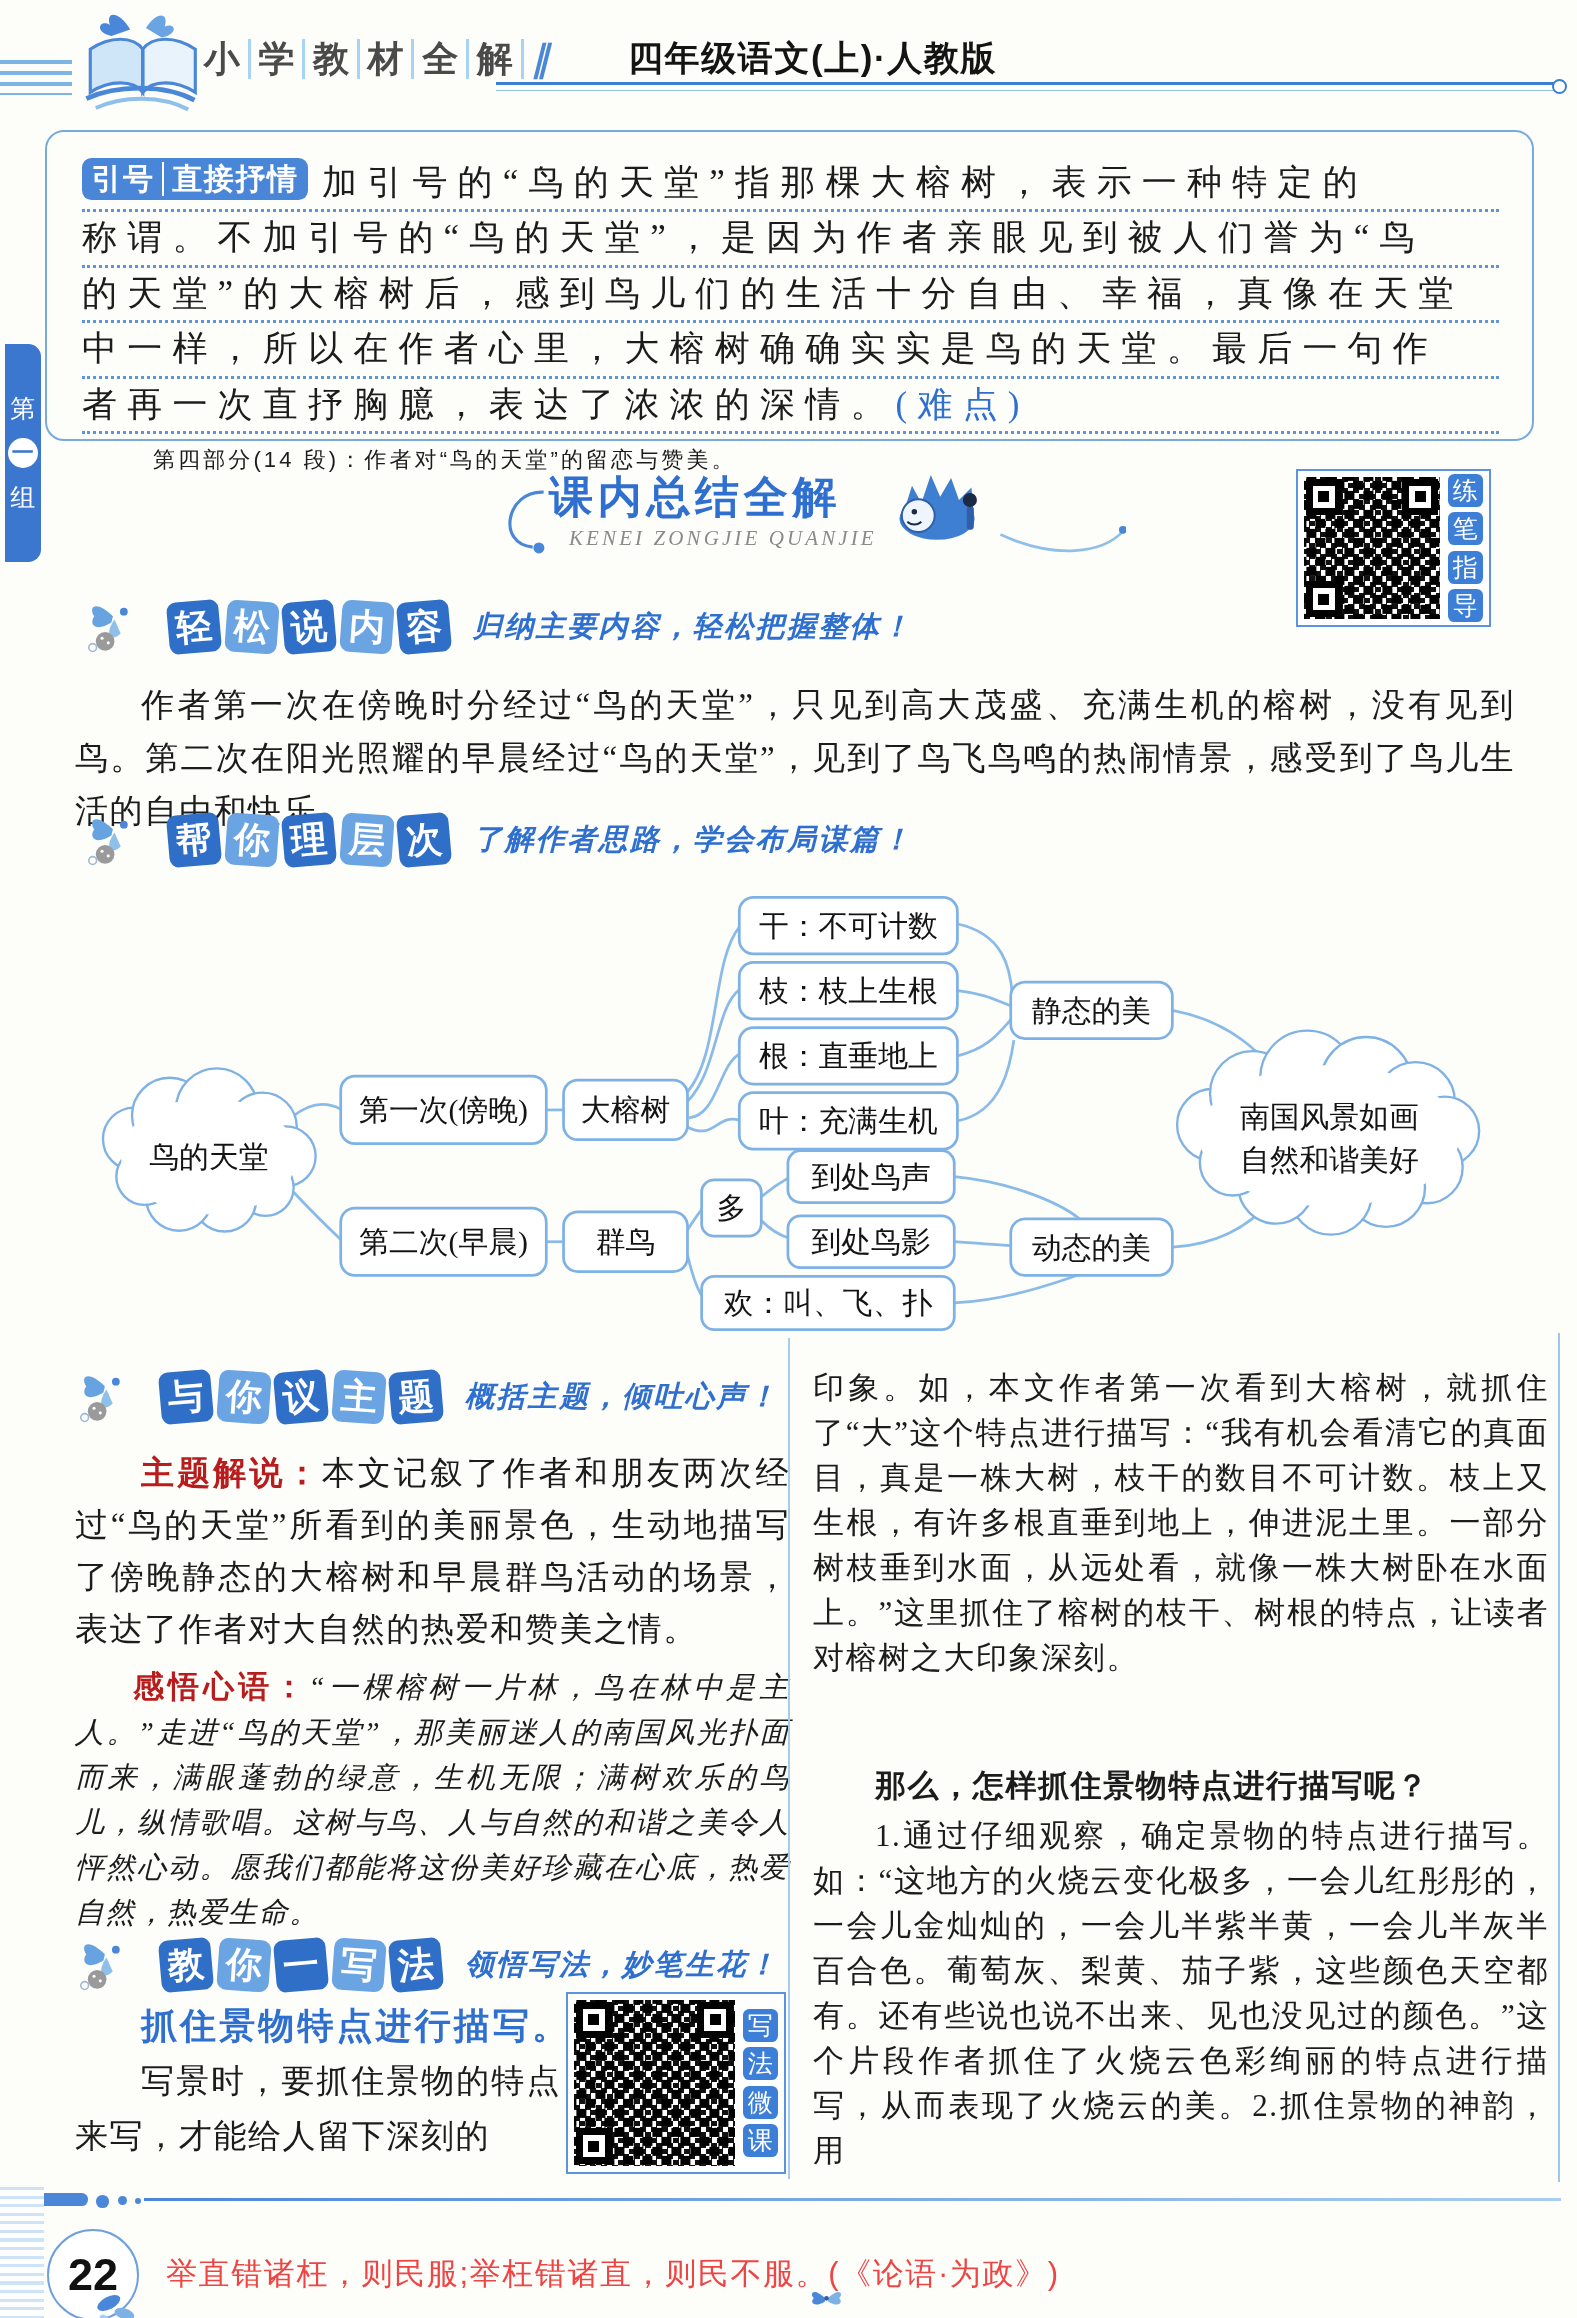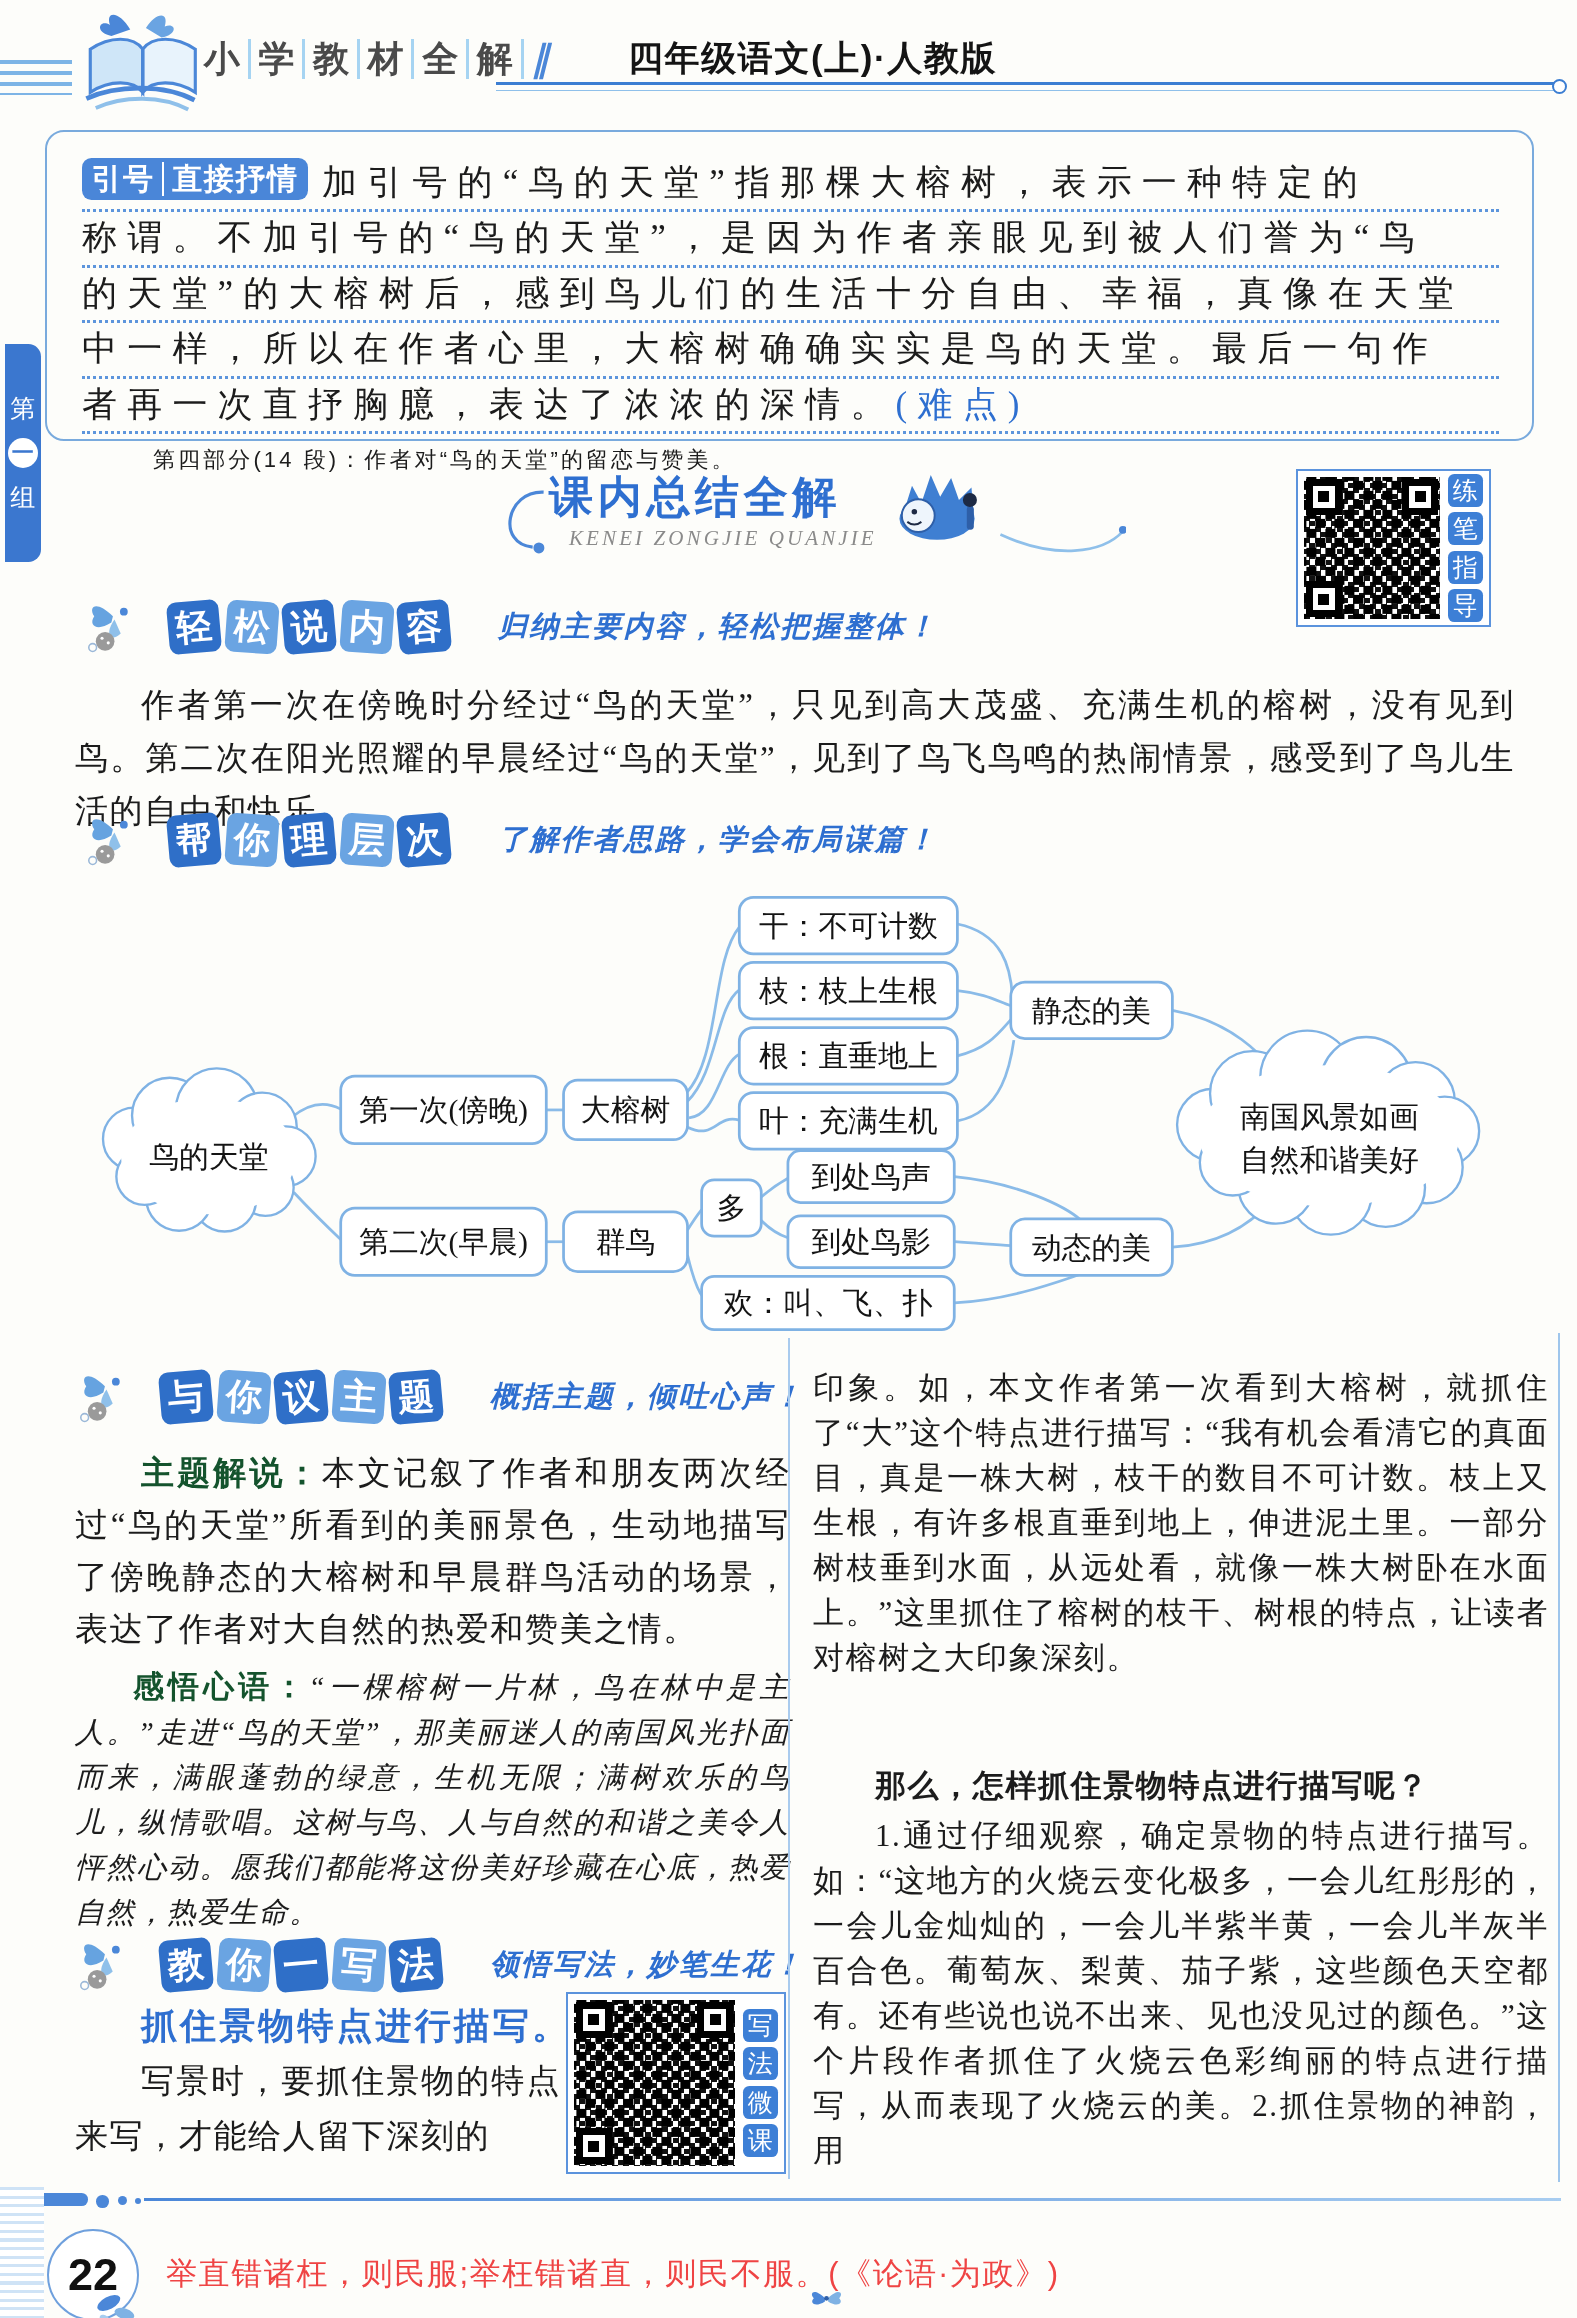--- a/index.html
+++ b/index.html
@@ -60,26 +60,26 @@
     display:flex;align-items:center;justify-content:center;font-size:25px;
     font-family:"Liberation Sans",sans-serif;}
   
   .sec-head{position:absolute;display:flex;align-items:center;gap:11px;}
   .tiles{display:flex;gap:5.5px;}
   .tiles span{width:52px;height:52px;border-radius:9.4px;color:#fff;font-size:36px;font-weight:bold;
     font-family:"Liberation Sans",sans-serif;display:flex;align-items:center;justify-content:center;}
   .tiles span:nth-child(odd){background:#2f6fc8;transform:rotate(-5deg);}
   .tiles span:nth-child(even){background:#6aa4e2;transform:rotate(4deg);}
   .slogan{color:#2e6fd0;font-size:29px;font-weight:bold;font-style:italic;letter-spacing:2.4px;
-    margin-left:37px;white-space:nowrap;}
+    margin-left:12px;white-space:nowrap;}
   
   .para{position:absolute;font-size:33px;line-height:53px;letter-spacing:1.6px;text-align:justify;
     word-break:break-all;}
   .indent{text-indent:2em;}
-  .lbl-blue{color:#14532d;font-family:"Liberation Sans",sans-serif;font-weight:bold;}
+  .lbl-blue{color:#b91c1c;font-family:"Liberation Sans",sans-serif;font-weight:bold;}
   .hand{font-style:italic;font-size:29px;line-height:45px;}
   .rc{font-size:31px;line-height:45px;}
   .bold-q{font-family:"Liberation Sans",sans-serif;font-weight:bold;}
   .headline-blue{position:absolute;color:#2e6fd0;font-family:"Liberation Sans",sans-serif;
     font-weight:bold;font-size:36px;letter-spacing:3.1px;text-align:right;}
   .col-divider{position:absolute;left:788px;top:1338px;width:1.6px;height:841px;background:#a9cbee;}
   .right-rule{position:absolute;left:1558px;top:1333px;width:2.4px;height:849px;background:#9fc6ec;}
   
   .diagram{position:absolute;left:52px;top:880px;}
   .diagram rect.node{fill:#fff;stroke:#7fb2e4;stroke-width:3.5;}

